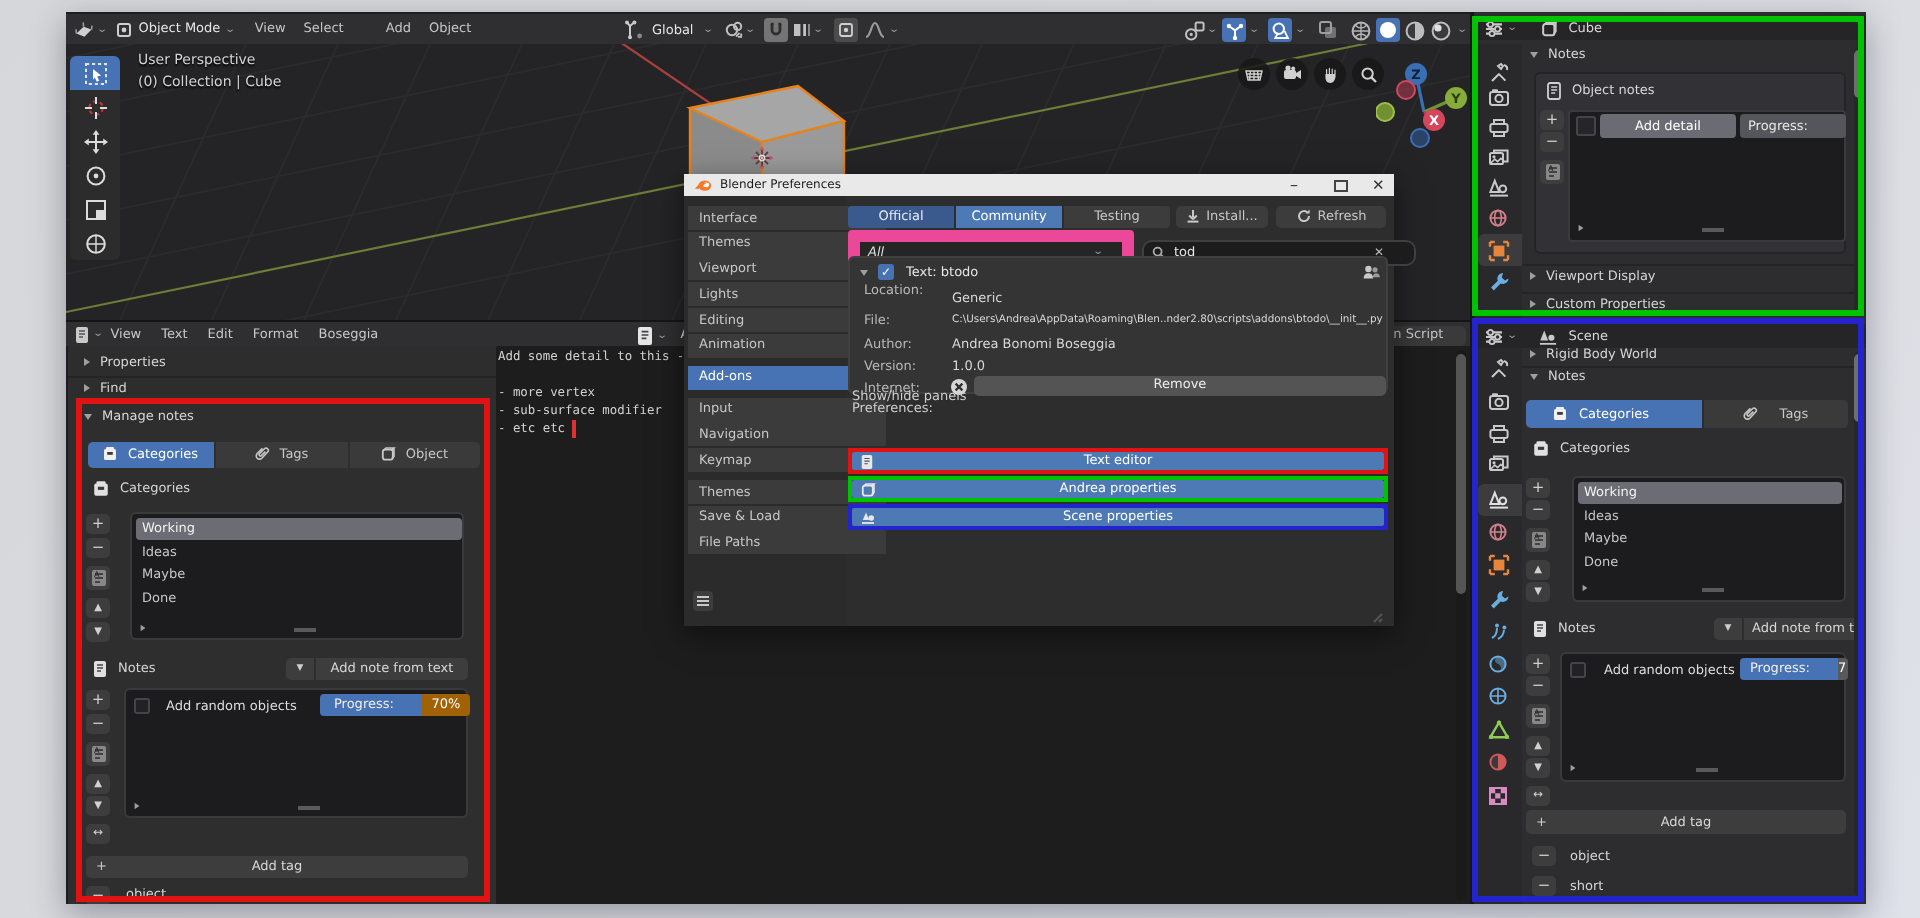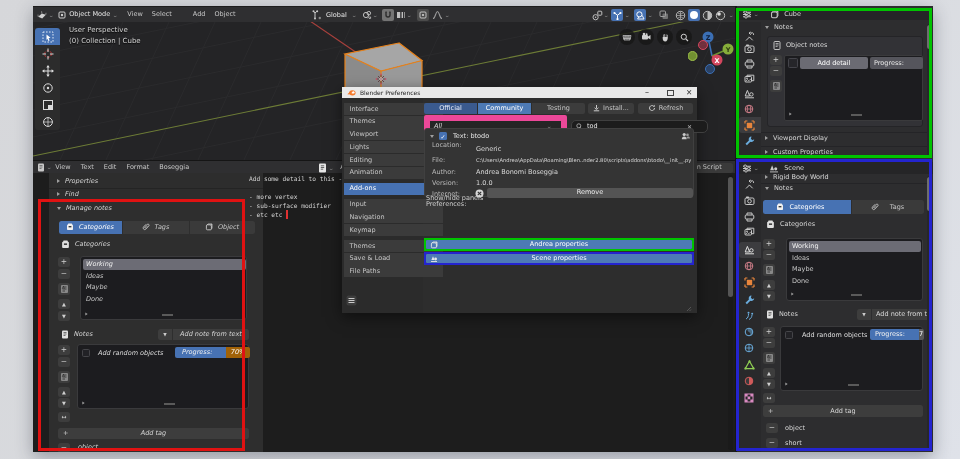--- a/index.html
+++ b/index.html
@@ -271,21 +271,21 @@
             <path d="M2.8 2.8h3.4M2.8 4.5h3.4M2.8 6.2h2.4" stroke="#444" stroke-width=".8"></path>
           </svg>
         <span class="caret" style="margin-left:2px;">⌄</span>
         <span class="t tw" style="margin-left:7px;">A</span>
       </div>
       <div class="btn" style="position:absolute;left:644px;top:1.5px;width:56px;height:10px;background:#3a3a3a;">
         <span class="t" style="color:#c3c3c3;">Run Script</span>
       </div>
     </div>
 
-    <div class="abs" style="left:16px;top:13px;width:214px;height:279px;background:#2d2d2d;font-style:italic;">
+    <div class="abs" style="left:1px;top:13px;width:214px;height:279px;background:#2d2d2d;">
       <div class="abs row" style="left:8px;top:5px;">
         <span class="arrowR"></span>
         <span class="t" style="margin-left:5px;color:#d6d6d6;">Properties</span>
       </div>
       <div class="abs" style="left:0;top:14.5px;width:214px;height:1px;background:#242424;"></div>
       <div class="abs row" style="left:8px;top:18px;">
         <span class="arrowR"></span>
         <span class="t" style="margin-left:5px;color:#d6d6d6;">Find</span>
       </div>
       <div class="abs" style="left:0;top:26px;width:214px;height:1px;background:#242424;"></div>
@@ -935,20 +935,29 @@
           <path d="M2.8 2.8 6.2 6.2M6.2 2.8 2.8 6.2" stroke="#2e2e2e" stroke-width="1.1"></path>
         </svg>
       <div class="abs btn" style="left:62px;top:58.5px;width:206px;height:10px;background:#545454;">
         <span class="t" style="color:#ededed;">Remove</span>
       </div>
     </div>
 
     <span class="abs t" style="left:3px;top:102.5px;color:#cfcfcf;">Preferences:</span>
     <span class="abs t" style="left:3px;top:97px;color:#cfcfcf;">Show/hide panels</span>
 
+    <div class="abs" style="left:1px;top:126px;width:270px;height:13px;border:2px solid #e01212;">
+      <div class="abs row" style="left:0;top:0;width:266px;height:9px;background:#4d7ab5;border-radius:1px;justify-content:center;">
+        <svg width="7" height="8" viewBox="0 0 8 9" style="position:absolute;left:4px;top:0.5px;">
+            <rect x="1" y="0.5" width="6" height="8" rx="1" fill="#e8e8e8"></rect>
+            <path d="M2.5 2.5h3M2.5 4h3M2.5 5.5h2" stroke="#456" stroke-width=".7"></path>
+          </svg>
+        <span class="t" style="color:#fff;">Text editor</span>
+      </div>
+    </div>
     <div class="abs" style="left:1px;top:140px;width:270px;height:13px;border:2px solid #00c300;">
       <div class="abs row" style="left:0;top:0;width:266px;height:9px;background:#4d7ab5;border-radius:1px;justify-content:center;">
         <svg width="8" height="8" viewBox="0 0 8 8" style="position:absolute;left:4px;top:0.5px;">
             <rect x="1.4" y="1.8" width="5" height="5" rx="1" fill="none" stroke="#e8e8e8" stroke-width=".9"></rect>
             <path d="M1.8 2.2 3 1h4l-1.4 1.2M7 1v4.2l-1 1" stroke="#e8e8e8" stroke-width=".8" fill="none"></path>
           </svg>
         <span class="t" style="color:#fff;">Andrea properties</span>
       </div>
     </div>
     <div class="abs" style="left:1px;top:154px;width:270px;height:13px;border:2px solid #2424cf;">

